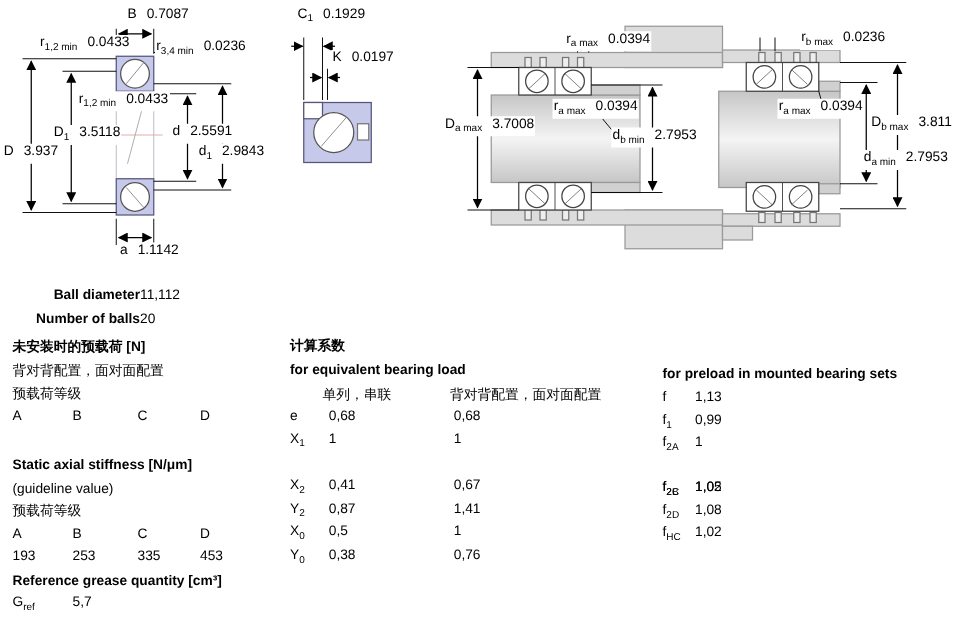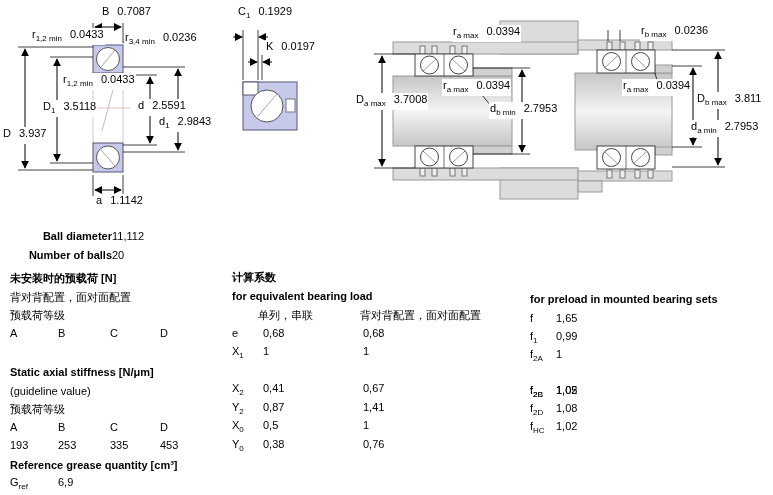--- a/index.html
+++ b/index.html
@@ -206,21 +206,21 @@
       <line x1="85" y1="73" x2="80" y2="55"></line>
     </g>
   </svg>
 
   <span class="dim" style="left:101px;top:5px"><span>B</span><span class="sub"></span><span class="dv">0.7087</span></span>
   <span class="dim" style="left:31px;top:28px"><span>r</span><span class="sub">1,2 min</span><span class="dv">0.0433</span></span>
   <span class="dim" style="left:124px;top:31px"><span>r</span><span class="sub">3,4 min</span><span class="dv">0.0236</span></span>
   <span class="dim" style="left:62px;top:73px"><span>r</span><span class="sub">1,2 min</span><span class="dv">0.0433</span></span>
   <span class="dim" style="left:42px;top:100px"><span>D</span><span class="sub">1</span><span class="dv">3.5118</span></span>
   <span class="dim" style="left:137px;top:99px"><span>d</span><span class="sub"></span><span class="dv">2.5591</span></span>
-  <span class="dim" style="left:2px;top:127px"><span>D</span><span class="sub"></span><span class="dv">3.937</span></span>
+  <span class="dim" style="left:2px;top:115px"><span>D</span><span class="sub"></span><span class="dv">3.937</span></span>
   <span class="dim" style="left:158px;top:115px"><span>d</span><span class="sub">1</span><span class="dv">2.9843</span></span>
   <span class="dim" style="left:95px;top:194px"><span>a</span><span class="sub"></span><span class="dv">1.1142</span></span>
 
   <span class="dim" style="left:237px;top:5px"><span>C</span><span class="sub">1</span><span class="dv">0.1929</span></span>
   <span class="dim" style="left:265px;top:40px"><span>K</span><span class="sub"></span><span class="dv">0.0197</span></span>
 
   <span class="dim" style="left:452px;top:25px"><span>r</span><span class="sub">a max</span><span class="dv">0.0394</span></span>
   <span class="dim" style="left:442px;top:79px"><span>r</span><span class="sub">a max</span><span class="dv">0.0394</span></span>
   <span class="dim" style="left:355px;top:93px"><span>D</span><span class="sub">a max</span><span class="dv">3.7008</span></span>
   <span class="dim" style="left:489px;top:102px"><span>d</span><span class="sub">b min</span><span class="dv">2.7953</span></span>
@@ -255,21 +255,21 @@
   <div class="trow" style="left:10px;top:439px">
     <span class="c0">193</span>
     <span class="c1">253</span>
     <span class="c2">335</span>
     <span class="c3">453</span>
   </div>
 
   <div class="lbl b" style="left:10px;top:459px">Reference grease quantity [cm³]</div>
   <div class="lbl" style="left:10px;top:476px">
     <span><span>G</span><span class="sub">ref</span></span>
-    <span style="position:absolute;left:48px">6,9</span>
+    <span style="position:absolute;left:48px">5,7</span>
   </div>
 
   <div class="lbl b" style="left:232px;top:271px">计算系数</div>
   <div class="lbl b" style="left:232px;top:290px">for equivalent bearing load</div>
   <div class="frow" style="left:232px;top:308px">
     <span class="fh1">单列，串联</span>
     <span class="fh2">背对背配置，面对面配置</span>
   </div>
   <div class="frow" style="left:232px;top:327px">
       <span class="fsym"><span>e</span><span class="sub"></span></span>
@@ -298,21 +298,21 @@
     </div>
   <div class="frow" style="left:232px;top:438px">
       <span class="fsym"><span>Y</span><span class="sub">0</span></span>
       <span class="fv1">0,38</span>
       <span class="fv2">0,76</span>
     </div>
 
   <div class="lbl b" style="left:530px;top:293px">for preload in mounted bearing sets</div>
   <div class="prow" style="left:530px;top:312px">
       <span class="fsym"><span>f</span><span class="sub"></span></span>
-      <span class="pval">1,65</span>
+      <span class="pval">1,13</span>
     </div>
   <div class="prow" style="left:530px;top:330px">
       <span class="fsym"><span>f</span><span class="sub">1</span></span>
       <span class="pval">0,99</span>
     </div>
   <div class="prow" style="left:530px;top:348px">
       <span class="fsym"><span>f</span><span class="sub">2A</span></span>
       <span class="pval">1</span>
     </div>
   <div class="prow" style="left:530px;top:384px">

